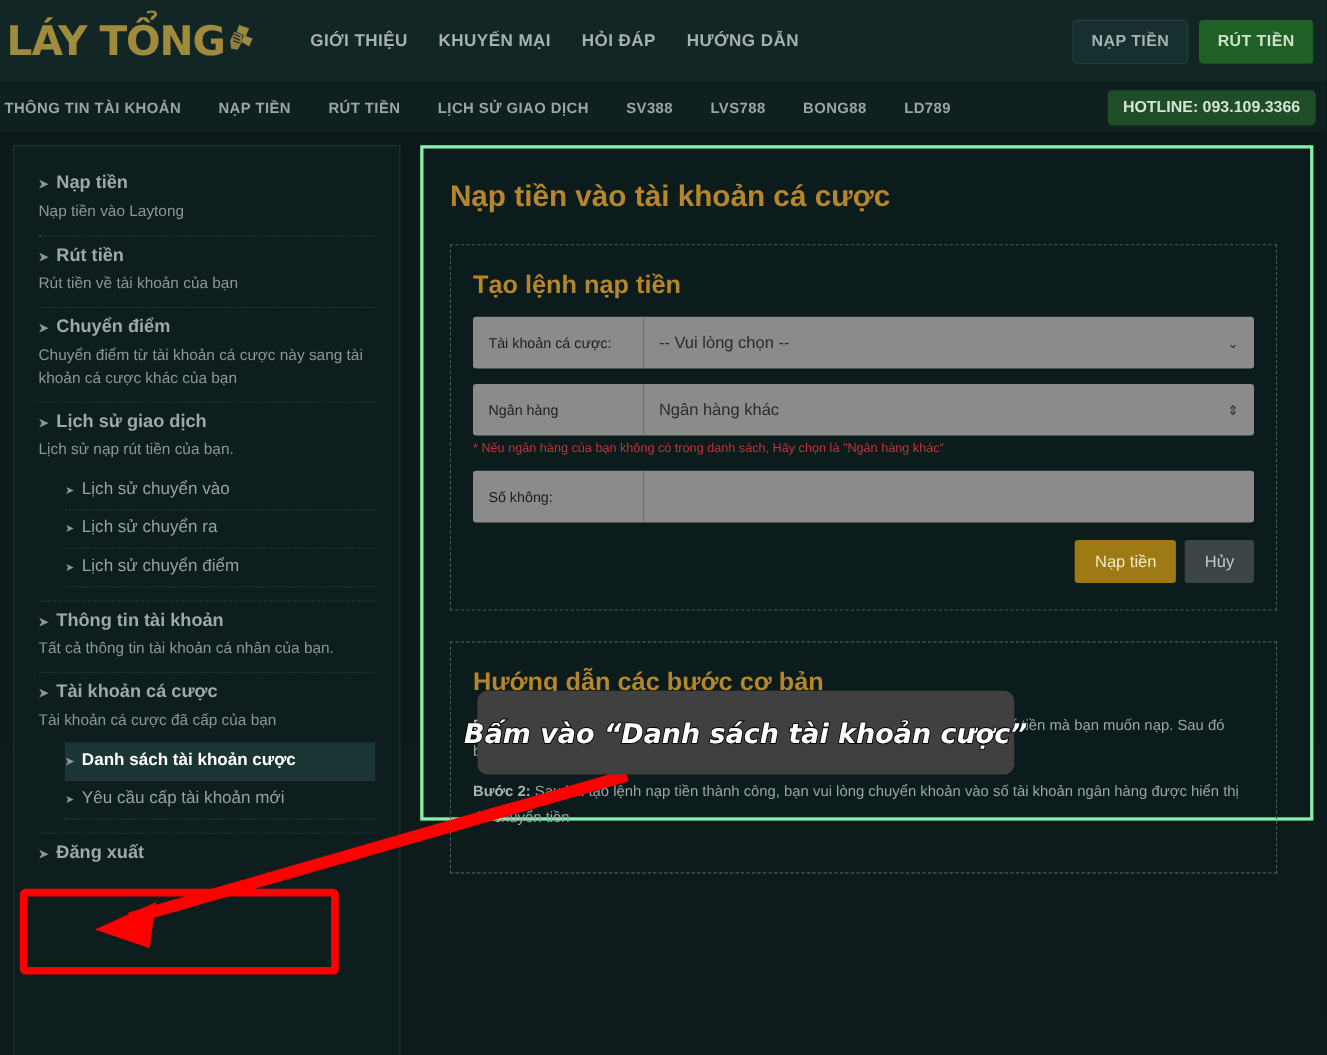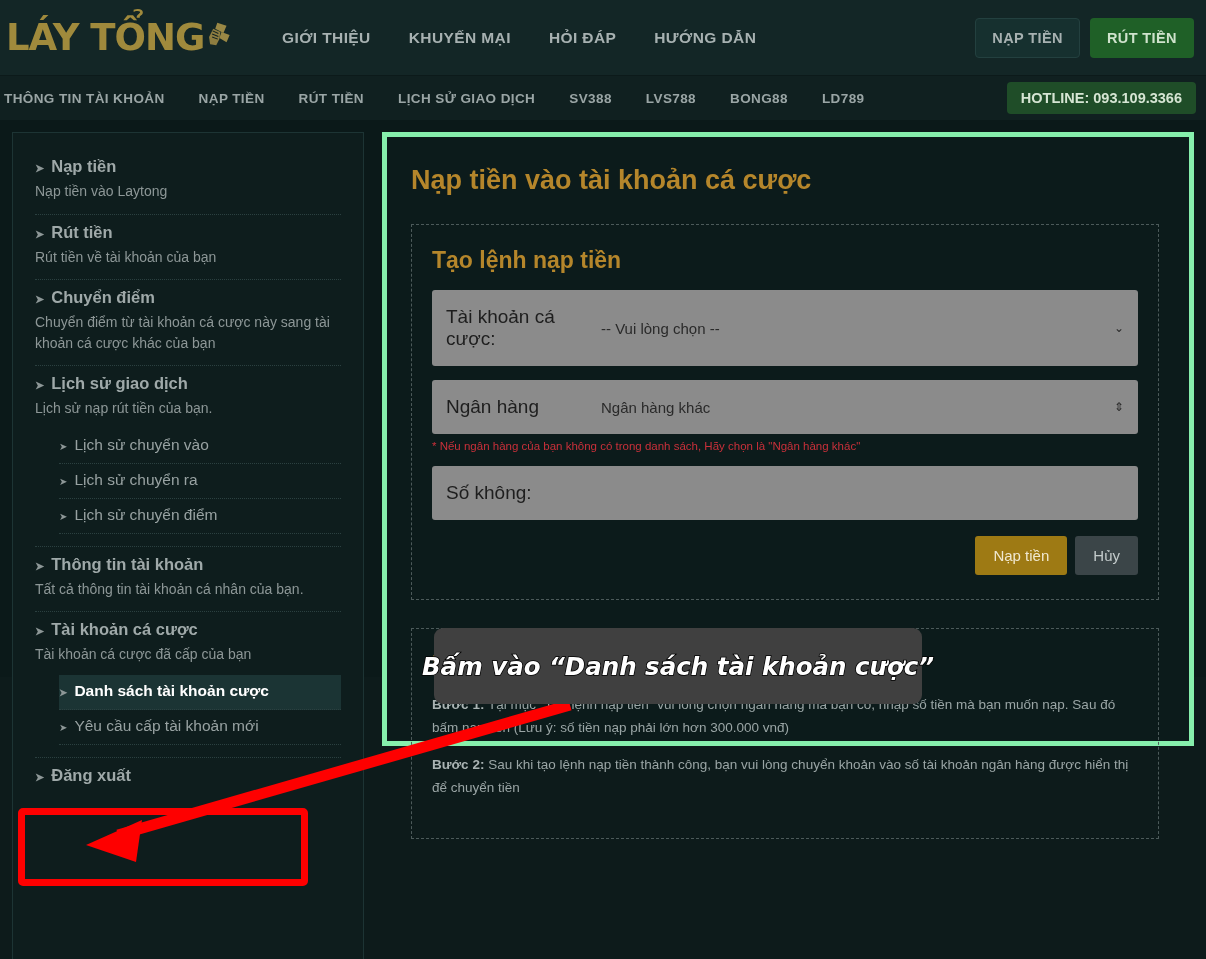--- a/index.html
+++ b/index.html
@@ -31,21 +31,21 @@
     font-size: 37px;
     font-weight: bold;
     letter-spacing: -1px;
     color: #a08a3c;
     font-family: "DejaVu Sans", sans-serif;
     line-height: 1;
     white-space: nowrap;
   }
   .logo-mark { margin-left: 2px; margin-top: -6px; }
 
-  .mainnav { display: flex; align-items: center; gap: 38px; margin-left: 52px; }
+  .mainnav { display: flex; align-items: center; gap: 28px; margin-left: 52px; }
   .mainnav a {
     color: #a7b1b1;
     font-size: 15.5px;
     font-weight: bold;
     letter-spacing: .4px;
     text-decoration: none;
     white-space: nowrap;
   }
   .topbtns { margin-left: auto; display: flex; gap: 10px; align-items: center; }
   .btn-deposit, .btn-withdraw {
@@ -108,37 +108,37 @@
   }
   .subitem .arrow { font-size: 10px; color: #8d9797; }
 
   
   .subitem.highlight { color: #ffffff; font-weight: bold; background: #1b3434; }
 
   
   .main {
     flex: 1;
     margin: 12px 12px 0 18px;
-    border: 5px solid #86efac;
+    border: 3px solid #86efac;
     background: #0c1b1b;
     padding: 28px 30px 0 24px;
     height: 614px;
   }
   .page-title {
     font-size: 27px; font-weight: bold; color: #b5862b;
     margin: 0 0 28px 0;
   }
   .card { border: 1px dashed #4c5a5a; padding: 22px 20px 24px 20px; }
   .card + .card { margin-top: 28px; }
   .card-title { font-size: 23px; font-weight: bold; color: #b5862b; margin-bottom: 16px; }
 
   .field { display: flex; margin-bottom: 14px; }
   .field-label {
     background: #8b8b8b; color: #1e1e1e;
-    font-size: 19px; padding: 16px 14px;
+    font-size: 13px; padding: 16px 14px;
     width: 155px; flex: 0 0 155px;
     border-radius: 3px 0 0 3px;
     display: flex; align-items: center;
   }
   .field-control {
     flex: 1; background: #8b8b8b; color: #2a2a2a;
     font-size: 15px; padding: 13px 14px;
     border-radius: 0 3px 3px 0;
     display: flex; align-items: center;
     position: relative; cursor: pointer;

